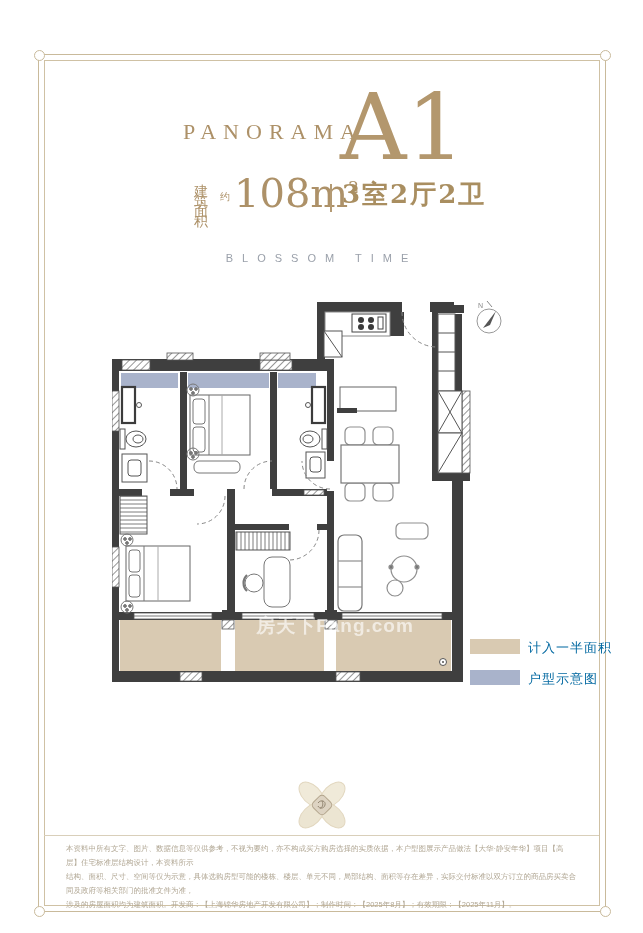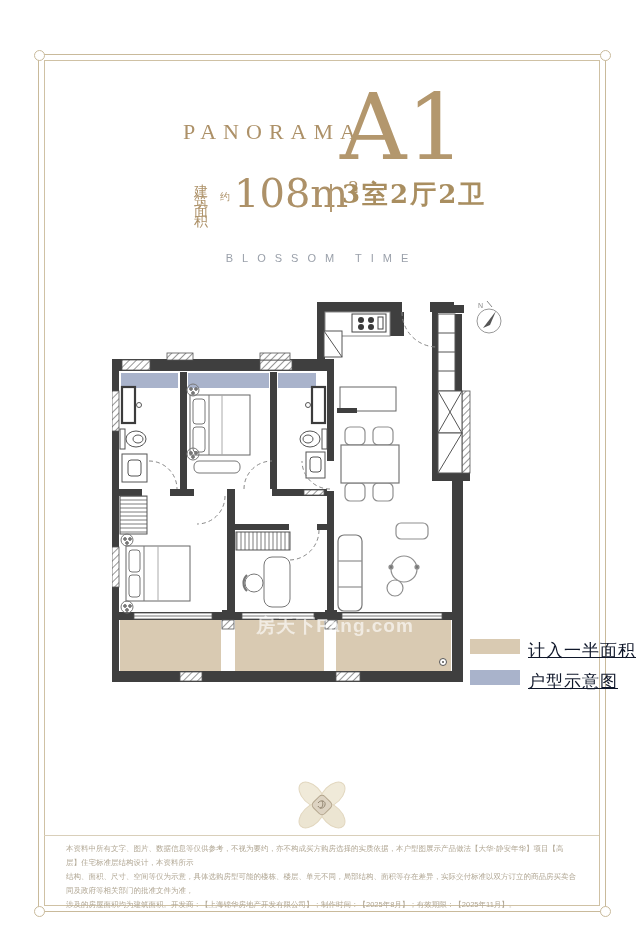--- a/index.html
+++ b/index.html
@@ -26,21 +26,21 @@
          font-size:26px;font-weight:bold;color:#a98e60;letter-spacing:2px;}
   .tagline{position:absolute;left:0;width:643px;top:236px;text-align:center;font-size:11px;
            letter-spacing:9px;color:#9aa0aa;}
   
   .plan{position:absolute;left:112px;top:283px;width:396px;height:392px;}
   .watermark{position:absolute;left:220px;top:597px;width:230px;text-align:center;font-size:19px;
              font-weight:bold;color:rgba(255,255,255,0.62);letter-spacing:1px;pointer-events:none;}
   
   .legend-item{position:absolute;height:17px;}
   .legend-swatch{position:absolute;left:0;top:1px;width:50px;height:15px;}
-  .legend-label{position:absolute;left:58px;top:1px;font-size:17px;color:#0f172a;letter-spacing:1px;white-space:nowrap;text-decoration:underline;}
+  .legend-label{position:absolute;left:58px;top:1px;font-size:13px;color:#0369a1;letter-spacing:1px;white-space:nowrap;}
   
   .caption{position:absolute;left:0;width:643px;top:695px;text-align:center;font-size:15px;
            color:#4a4a4a;letter-spacing:1.5px;}
   
   .flower{position:absolute;left:290px;top:757px;width:64px;height:64px;}
   
   .rule{position:absolute;left:44px;top:819px;width:555px;border-top:1px solid #d9cfba;}
   .disclaimer{position:absolute;left:66px;top:826px;width:512px;color:#b1a794;font-size:7.5px;
               line-height:14px;text-align:left;}
 </style>

